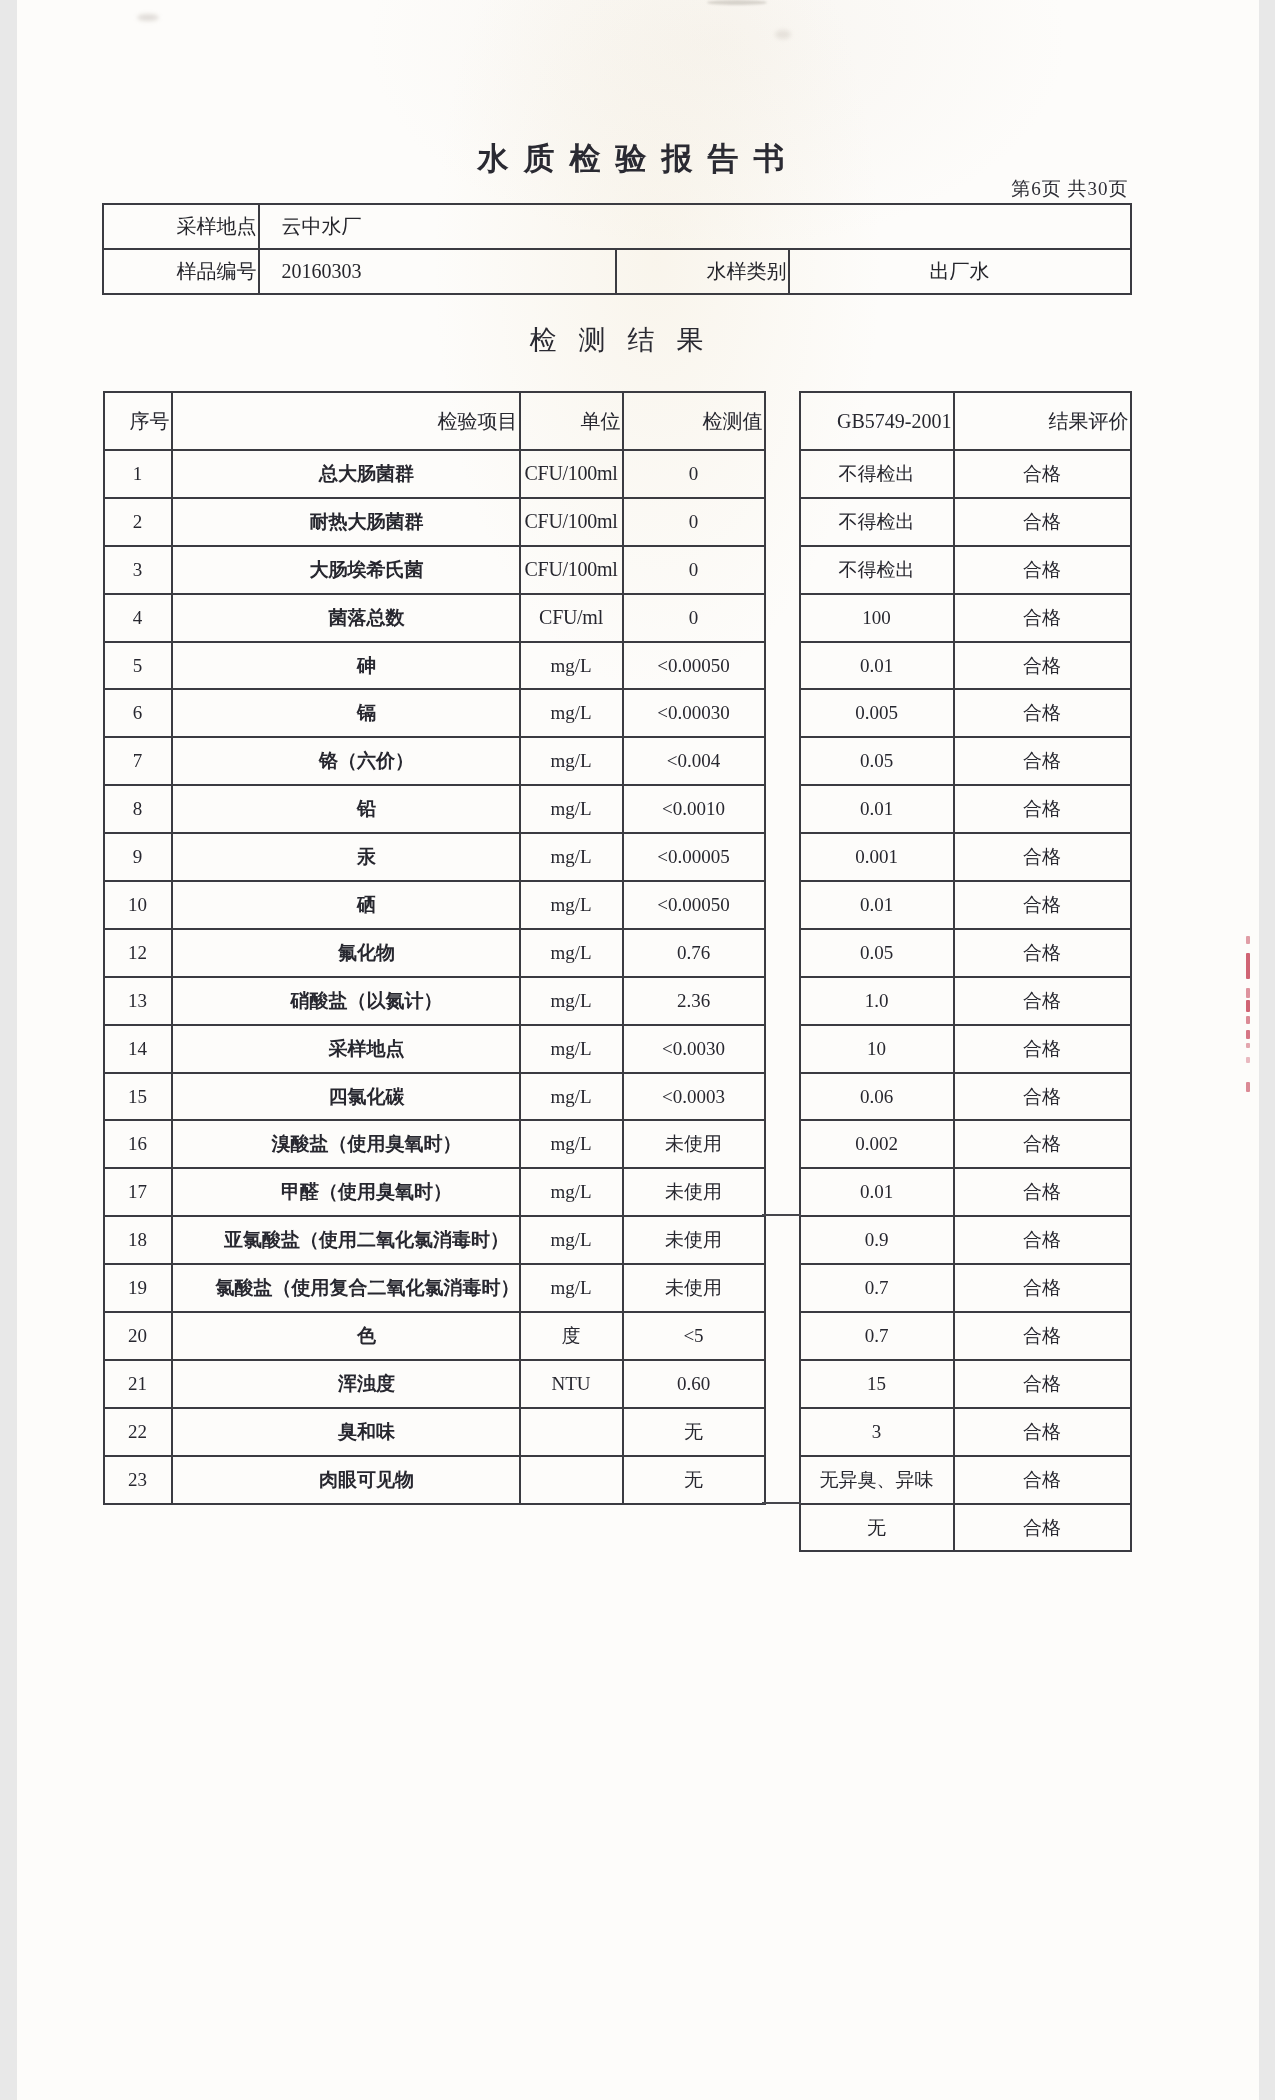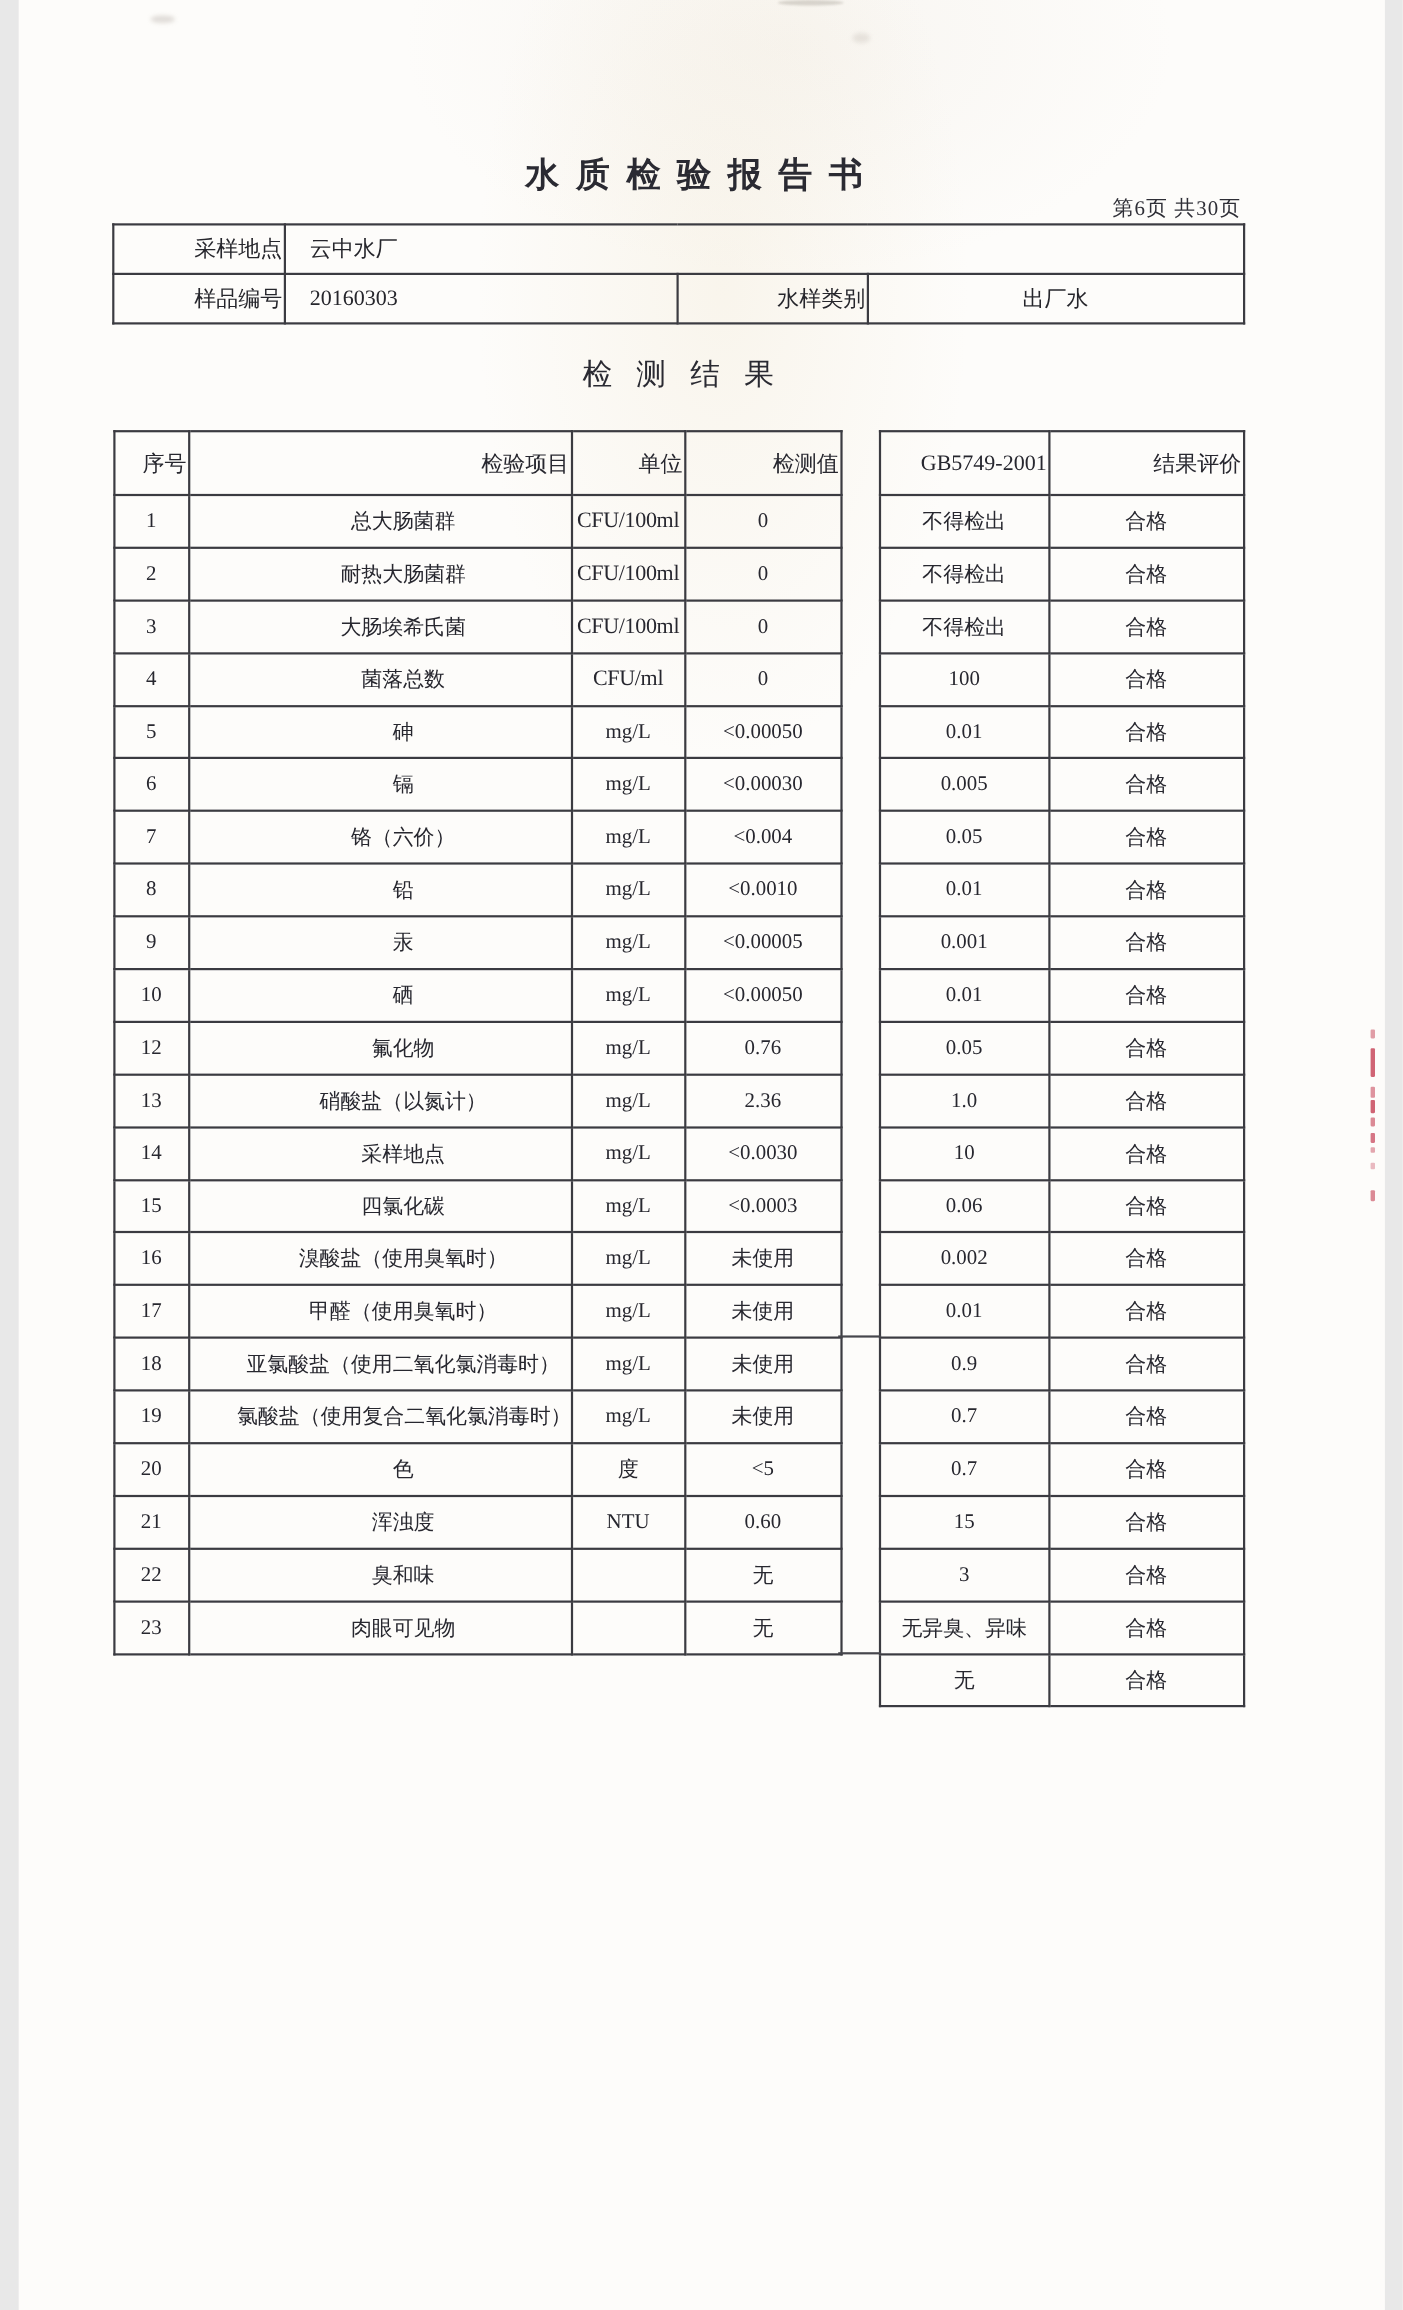--- a/index.html
+++ b/index.html
@@ -39,21 +39,21 @@
     font-size:27px;font-weight:normal;letter-spacing:22px;
     color:#2a2a32;white-space:nowrap;
   }
   .main{position:absolute;top:391px;background:transparent;}
   .main.left{left:86px;width:661px;}
   .main.right{left:782px;width:331px;}
   .main thead tr{height:58px;}
   .main tbody tr{height:47.9px;}
   .main th{font-size:20px;text-align:right;vertical-align:middle;color:#27272f;}
   .main td{font-size:19px;text-align:center;vertical-align:middle;color:#27272f;}
-  .td-item{text-align:left;padding-left:43px;font-size:20px;}
+  .td-item{text-align:left;padding-left:43px;font-size:20px;font-weight:bold;}
   .td-unit.small{font-size:20px;letter-spacing:-0.3px;}
   .gap-line{position:absolute;left:745px;width:39px;height:2px;background:#46464c;}
   .gl1{top:1214px;}
   .gl2{top:1502px;}
   .red-marks span{position:absolute;left:1229px;width:4px;background:#c43d52;border-radius:1px;}
   .red-marks span:nth-child(1){top:936px;height:8px;opacity:.5;}
   .red-marks span:nth-child(2){top:953px;height:26px;opacity:.8;}
   .red-marks span:nth-child(3){top:988px;height:10px;opacity:.55;}
   .red-marks span:nth-child(4){top:1000px;height:12px;opacity:.8;}
   .red-marks span:nth-child(5){top:1016px;height:8px;opacity:.6;}

